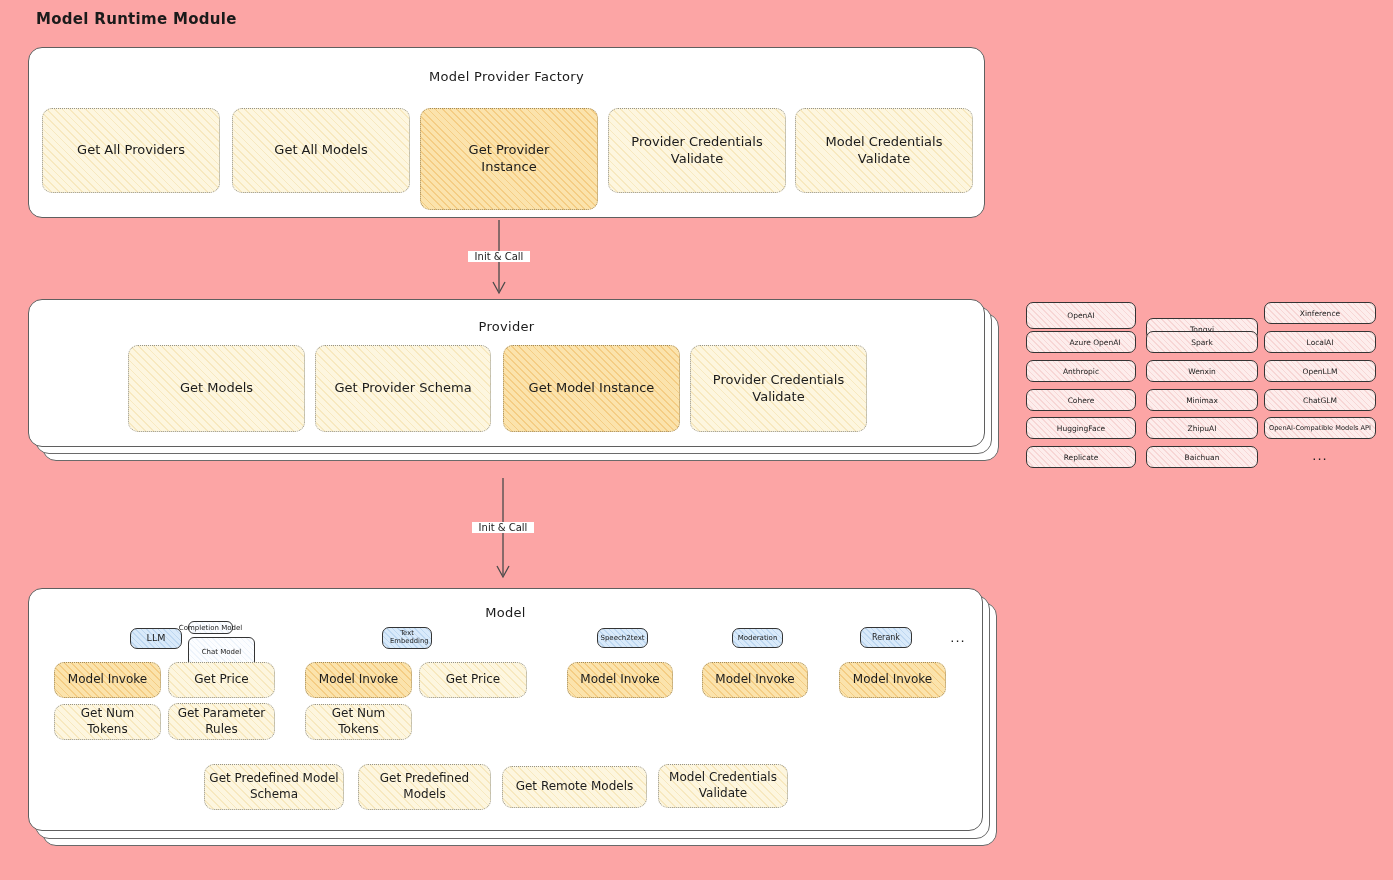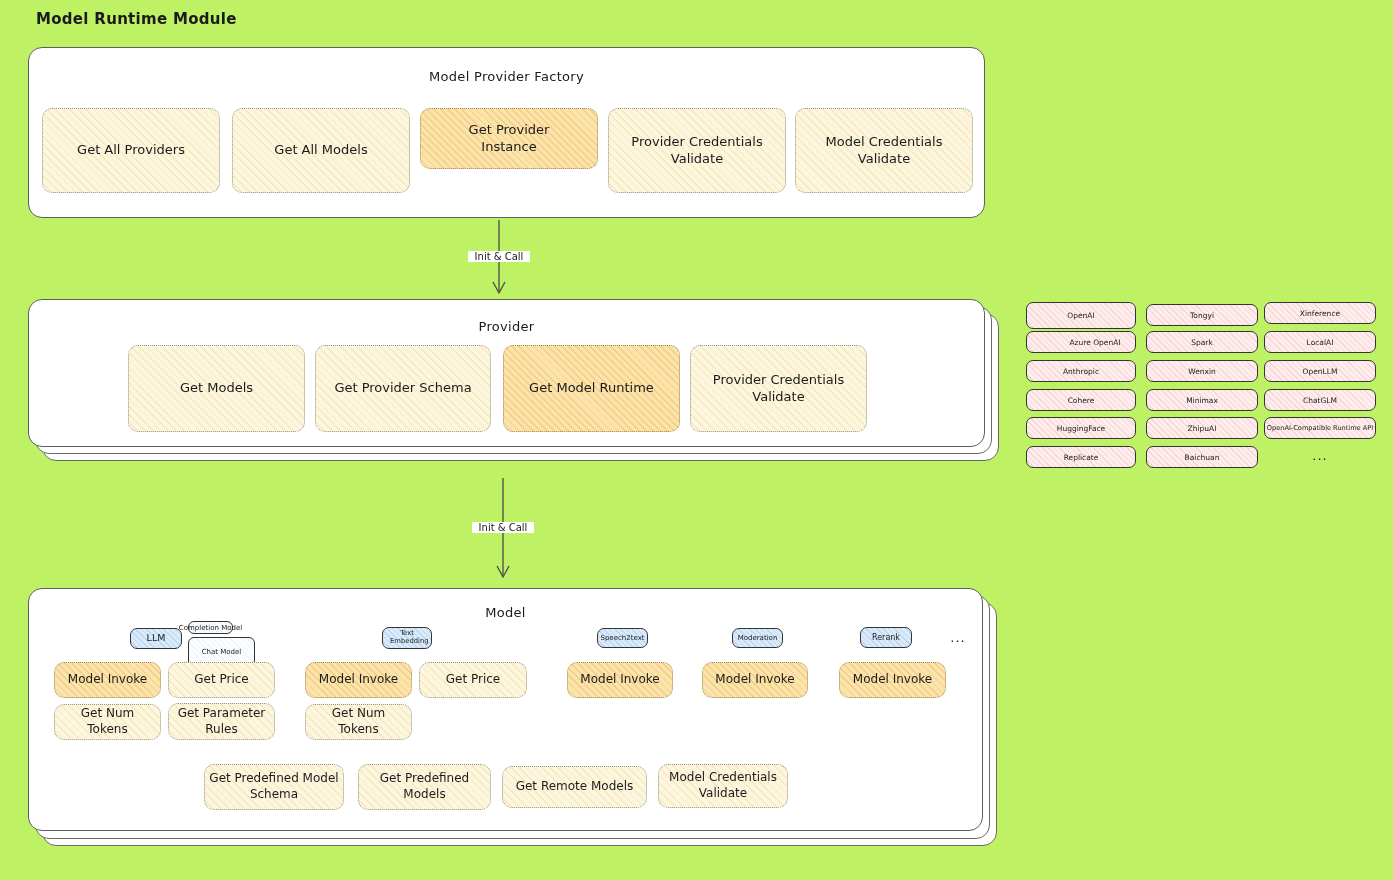--- a/index.html
+++ b/index.html
@@ -1,19 +1,19 @@
 <!DOCTYPE html>
 <html><head>
 <meta charset="utf-8">
 <style>
   * { margin:0; padding:0; box-sizing:border-box; }
   html,body { background:#ffffff; }
   .canvas {
     position:relative; width:1393px; height:880px; overflow:hidden;
-    background:#bef264; color:#1b1b1b;
+    background:#fca5a5; color:#1b1b1b;
     font-family:"DejaVu Sans", sans-serif;
   }
   .abs { position:absolute; }
 
   .page-title { left:36px; top:10px; font-size:15px; font-weight:600; letter-spacing:0.3px; }
 
   .container { border:1.4px solid #5f5f5f; border-radius:14px; background:#ffffff; }
   .stack { border:1.2px solid #6a6a6a; border-radius:14px; background:#ffffff; }
 
   .sec-title { text-align:center; font-size:13px; letter-spacing:0.3px; }
@@ -70,21 +70,21 @@
 
   <div class="abs container" style="left:28px;top:47px;width:957px;height:171px;"></div>
   <div class="abs sec-title" style="left:28px;top:69px;width:957px;">Model Provider Factory</div>
 
   <div class="abs yb" style="left:42px;top:108px;width:178px;height:85px;">
       <span>Get All Providers</span>
     </div>
   <div class="abs yb" style="left:232px;top:108px;width:178px;height:85px;text-align:center;">
       <span>Get All Models</span>
     </div>
-  <div class="abs yb hl" style="left:420px;top:108px;width:178px;height:61px;">
+  <div class="abs yb hl" style="left:420px;top:108px;width:178px;height:102px;">
       <span style="max-width:100px;">Get Provider Instance</span>
     </div>
   <div class="abs yb" style="left:608px;top:108px;width:178px;height:85px;">
       <span style="max-width:150px;">Provider Credentials Validate</span>
     </div>
   <div class="abs yb" style="left:795px;top:108px;width:178px;height:85px;">
       <span style="max-width:150px;">Model Credentials Validate</span>
     </div>
 
   <svg class="abs arrow" style="left:489px;top:219px;" width="20" height="78">
@@ -98,45 +98,45 @@
   <div class="abs container" style="left:28px;top:299px;width:957px;height:148px;"></div>
   <div class="abs sec-title" style="left:28px;top:319px;width:957px;">Provider</div>
 
   <div class="abs yb" style="left:128px;top:345px;width:177px;height:87px;">
       <span>Get Models</span>
     </div>
   <div class="abs yb" style="left:315px;top:345px;width:176px;height:87px;">
       <span>Get Provider Schema</span>
     </div>
   <div class="abs yb hl" style="left:503px;top:345px;width:177px;height:87px;">
-      <span>Get Model Runtime</span>
+      <span>Get Model Instance</span>
     </div>
   <div class="abs yb" style="left:690px;top:345px;width:177px;height:87px;">
       <span style="max-width:150px;">Provider Credentials Validate</span>
     </div>
 
   <div class="abs pill" style="left:1026px;top:302px;width:110px;height:27px;">OpenAI</div>
   <div class="abs pill" style="left:1026px;top:331px;width:110px;height:22px;padding-left:28px;">Azure OpenAI</div>
   <div class="abs pill" style="left:1026px;top:360px;width:110px;height:22px;">Anthropic</div>
   <div class="abs pill" style="left:1026px;top:389px;width:110px;height:22px;">Cohere</div>
   <div class="abs pill" style="left:1026px;top:417px;width:110px;height:22px;">HuggingFace</div>
   <div class="abs pill" style="left:1026px;top:446px;width:110px;height:22px;">Replicate</div>
 
-  <div class="abs pill" style="left:1146px;top:304px;width:112px;height:22px;">Tongyi</div>
+  <div class="abs pill" style="left:1146px;top:318px;width:112px;height:22px;">Tongyi</div>
   <div class="abs pill" style="left:1146px;top:331px;width:112px;height:22px;">Spark</div>
   <div class="abs pill" style="left:1146px;top:360px;width:112px;height:22px;">Wenxin</div>
   <div class="abs pill" style="left:1146px;top:389px;width:112px;height:22px;">Minimax</div>
   <div class="abs pill" style="left:1146px;top:417px;width:112px;height:22px;">ZhipuAI</div>
   <div class="abs pill" style="left:1146px;top:446px;width:112px;height:22px;">Baichuan</div>
 
   <div class="abs pill" style="left:1264px;top:302px;width:112px;height:22px;">Xinference</div>
   <div class="abs pill" style="left:1264px;top:331px;width:112px;height:22px;">LocalAI</div>
   <div class="abs pill" style="left:1264px;top:360px;width:112px;height:22px;">OpenLLM</div>
   <div class="abs pill" style="left:1264px;top:389px;width:112px;height:22px;">ChatGLM</div>
-  <div class="abs pill pw" style="left:1264px;top:417px;width:112px;height:22px;">OpenAI-Compatible Runtime API</div>
+  <div class="abs pill pw" style="left:1264px;top:417px;width:112px;height:22px;">OpenAI-Compatible Models API</div>
   <div class="abs ellipsis" style="left:1264px;top:448px;width:112px;">...</div>
 
   <svg class="abs arrow" style="left:493px;top:477px;" width="20" height="106">
     <line x1="10" y1="1" x2="10" y2="98" stroke="#4a4a4a" stroke-width="1.3"></line>
     <polyline points="4,89 10,100 16,89" fill="none" stroke="#4a4a4a" stroke-width="1.3"></polyline>
   </svg>
   <div class="abs arrow-lbl" style="left:472px;top:522px;width:62px;">Init &amp; Call</div>
 
   <div class="abs stack" style="left:42px;top:602px;width:955px;height:244px;"></div>
   <div class="abs stack" style="left:35px;top:595px;width:955px;height:244px;"></div>

